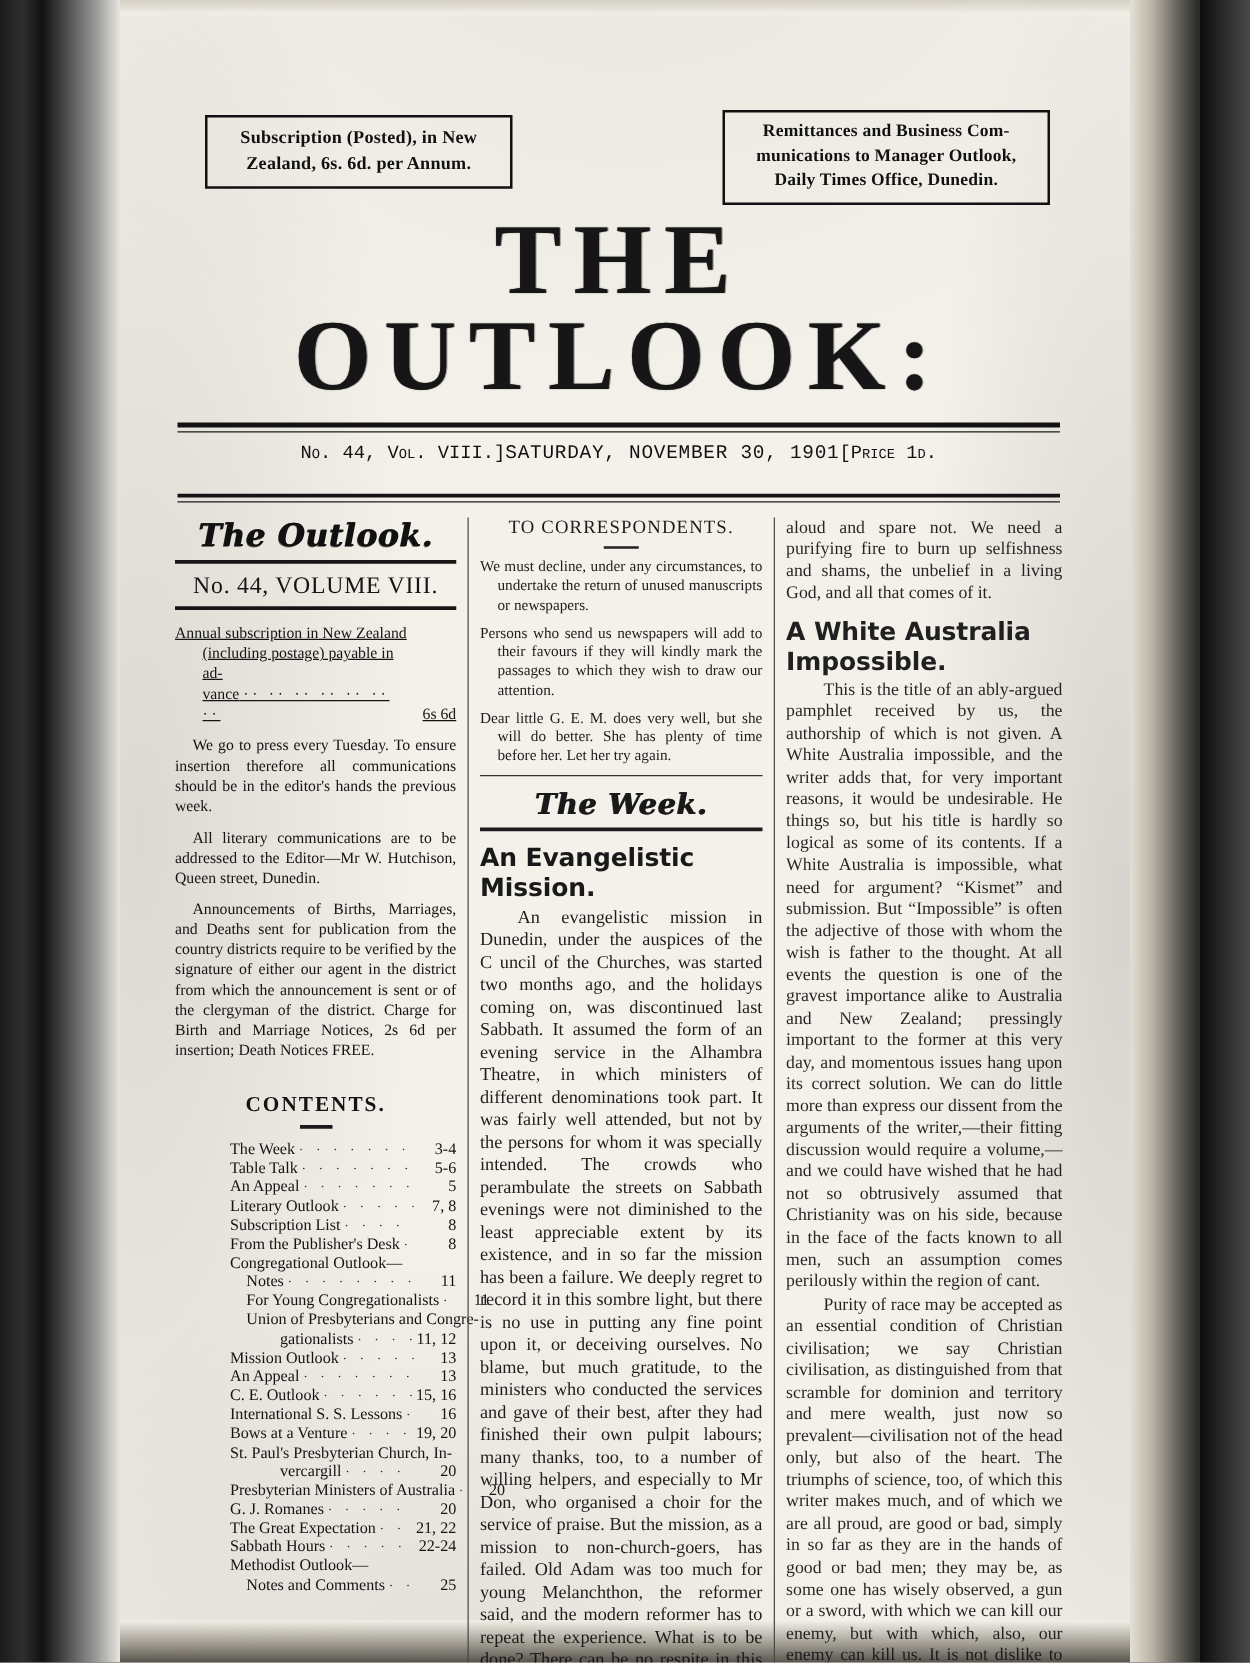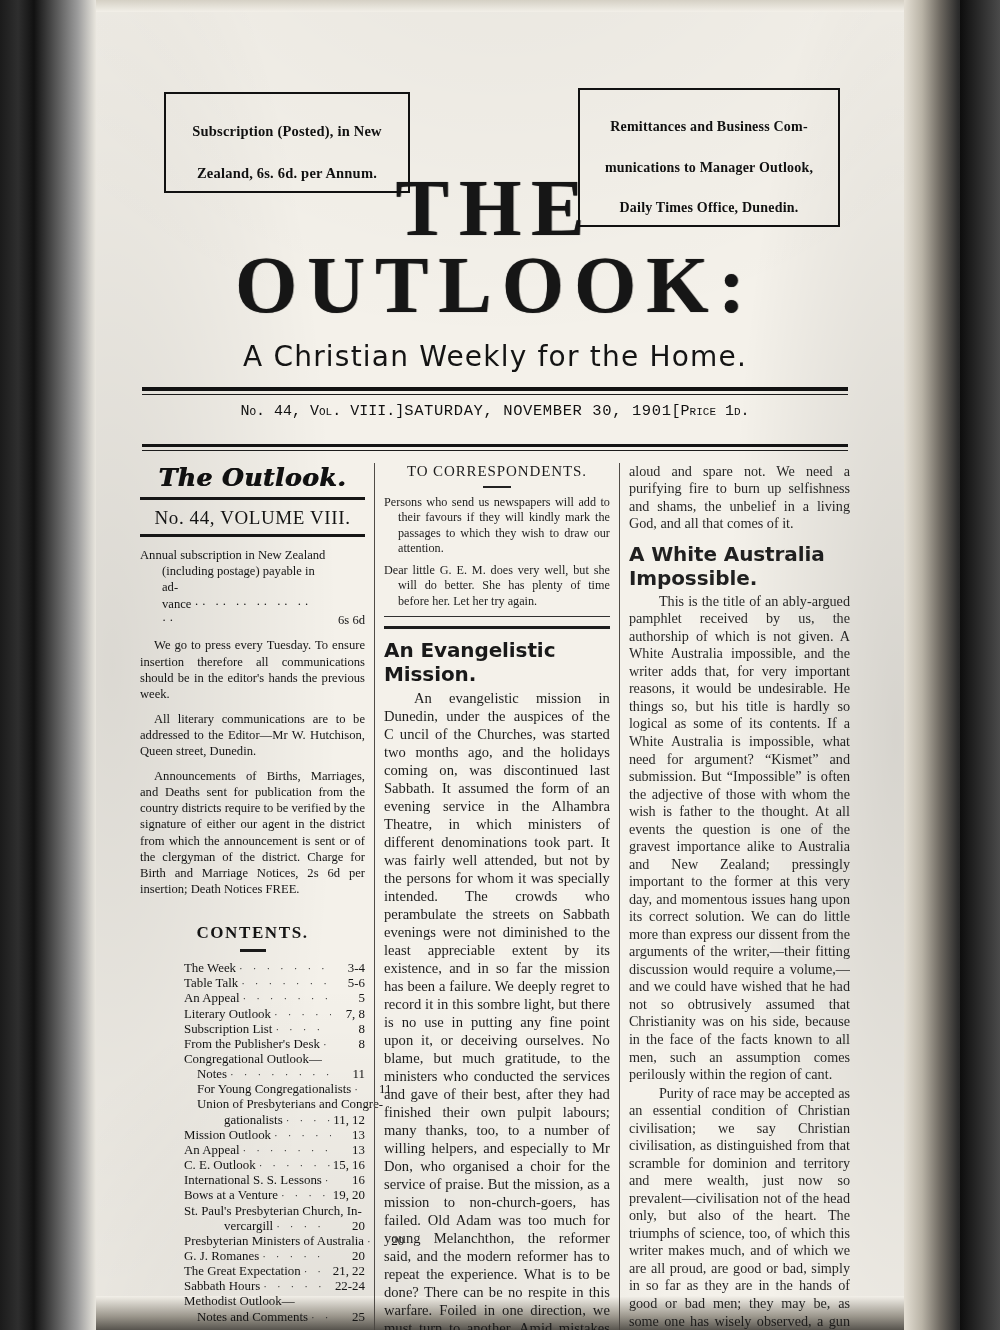--- a/index.html
+++ b/index.html
@@ -44,21 +44,21 @@
   
   .notices{position:relative;height:78px;}
   .notice{
     position:absolute;border:2px solid #111;padding:6px 10px 7px;
     background:transparent;text-align:center;line-height:1.45;
     font-family:"Liberation Serif", serif;font-weight:700;font-size:14.5px;color:#111;
     letter-spacing:.2px;
   }
   .notice.left{left:24px;top:6px;width:222px;}
   .notice.right{left:438px;top:2px;width:238px;font-size:14px;line-height:1.4;}
-  .notice .ln{display:block;white-space:nowrap;margin-top:21px;}
+  .notice .ln{display:block;white-space:nowrap;}
 
   
   .masthead{
     text-align:center;margin-top:6px;
     font-family:"Liberation Serif", serif;
     font-weight:700;font-size:80px;line-height:.96;color:#161616;
     letter-spacing:10px;
     text-shadow:0 0 1px rgba(0,0,0,.55), 1px 0 0 rgba(0,0,0,.25);
   }
   .masthead .mh{display:inline-block;}
@@ -94,21 +94,21 @@
     font-style:italic;
     text-shadow:.6px 0 0 #111, -.4px .3px 0 rgba(0,0,0,.5);
   }
   .gothic.small{font-size:23px;}
   .hrule{height:0;border-top:3px solid #161616;margin:5px 0 0;}
   .hrule.thin{border-top:1px solid #2a2a2a;margin-top:2px;}
 
   .volline{text-align:center;font-size:19px;letter-spacing:.6px;margin:7px 0 5px;color:#141414;}
 
   .subspara{font-size:12.6px;line-height:1.28;margin:9px 0 0;text-align:justify;}
-  .subsrow{display:flex;justify-content:space-between;align-items:center;font-size:12.6px;line-height:1.3;}
+  .subsrow{display:flex;justify-content:space-between;align-items:center;font-size:12.6px;line-height:1.3;text-decoration:underline;}
   .subsrow .txt{flex:1;}
   .subsrow .amt{padding-left:6px;white-space:nowrap;}
   .indent2{display:block;padding-left:22px;}
   .dots{letter-spacing:3px;}
 
   .contents-title{
     text-align:center;font-weight:700;font-size:17px;letter-spacing:1.6px;
     margin:26px 0 2px;font-family:"Liberation Serif", serif;
   }
   .contents-dash{width:26px;height:3px;background:#1a1a1a;margin:6px auto 9px;}
@@ -160,21 +160,20 @@
       <div class="notice right">
         <span class="ln">Remittances and Business Com-</span>
         <span class="ln">munications to Manager Outlook,</span>
         <span class="ln">Daily Times Office, Dunedin.</span>
       </div>
     </div>
 
     <div class="masthead">
       <span class="mh">THE OUTLOOK:</span>
     </div>
-    <div class="subtitle">A Christian Weekly for the Home.</div>
 
     <div class="rule-thick"></div>
     <div class="rule-thin"></div>
 
     <div class="issueline">
       <span class="sc">No. 44, Vol. VIII.]</span>
       <span class="mid">SATURDAY, NOVEMBER 30, 1901</span>
       <span class="sc">[Price 1d.</span>
     </div>
     <div class="rule-bot"></div>
@@ -317,24 +316,26 @@
               <span class="t">Notes and Comments</span>
               <span class="lead">·····························</span>
               <span class="p">25</span>
             </div>
           </div>
       </div>
 
       <div class="col c2">
         <div class="chead">TO CORRESPONDENTS.</div>
         <div class="cdash"></div>
+        <p class="corr">We must decline, under any circumstances, to undertake the return of unused manuscripts or newspapers.</p>
         <p class="corr">Persons who send us newspapers will add to their favours if they will kindly mark the passages to which they wish to draw our attention.</p>
         <p class="corr">Dear little G. E. M. does very well, but she will do better.  She has plenty of time before her.  Let her try again.</p>
         <div class="hrule thin" style="margin-bottom:9px"></div>
 
+        <div class="gothic small">The Week.</div>
         <div class="hrule"></div>
 
         <div class="secthead">An Evangelistic Mission.</div>
         <div class="body">
           <p>An evangelistic mission in Dunedin, under the auspices of the C&nbsp;uncil of the Churches, was started two months ago, and the holidays coming on, was discontinued last Sabbath. It assumed the form of an evening service in the Alhambra Theatre, in which ministers of different denominations took part.  It was fairly well attended, but not by the persons for whom it was specially intended.  The crowds who perambulate the streets on Sabbath evenings were not diminished to the least appreciable extent by its existence, and in so far the mission has been a failure.  We deeply regret to record it in this sombre light, but there is no use in putting any fine point upon it, or deceiving ourselves. No blame, but much gratitude, to the ministers who conducted the services and gave of their best, after they had finished  their own pulpit labours; many thanks, too, to a number of willing helpers, and especially to Mr Don, who organised a choir for the service of praise.  But the mission, as a mission to non-church-goers, has  failed. Old Adam was too much for young Melanchthon, the reformer said, and the modern reformer has to repeat the experience.  What is to be done? There can be no respite in this warfare.  Foiled in one direction, we must turn to another.  Amid mistakes and confusions many, Christians must labour on.  These thoughtless crowds will not come to the evangelist, and so the evangelist must go to them. The Council must  organise on another basis, and arrange so that at every street corner there shall be a preacher —a strong man of tender heart and beautiful endurance—who will cry</p>
         </div>
       </div>
 
       <div class="col c3">
         <div class="body">

